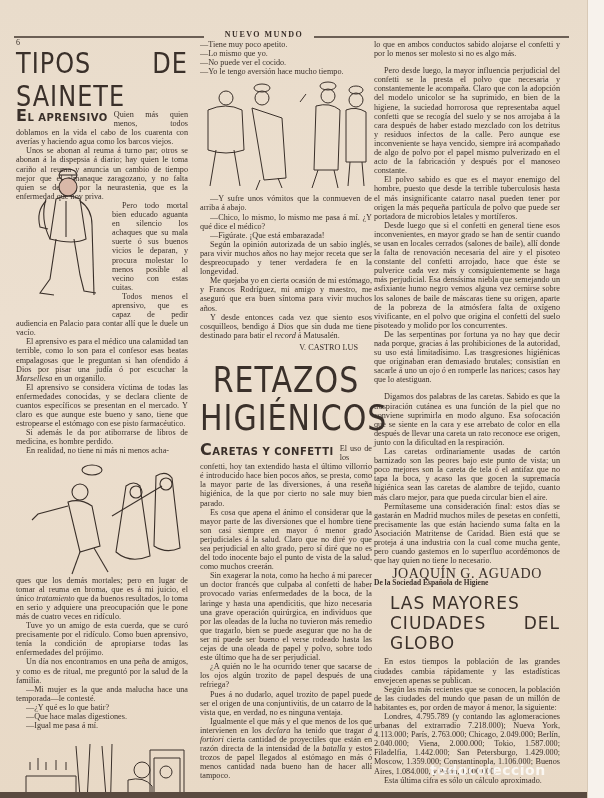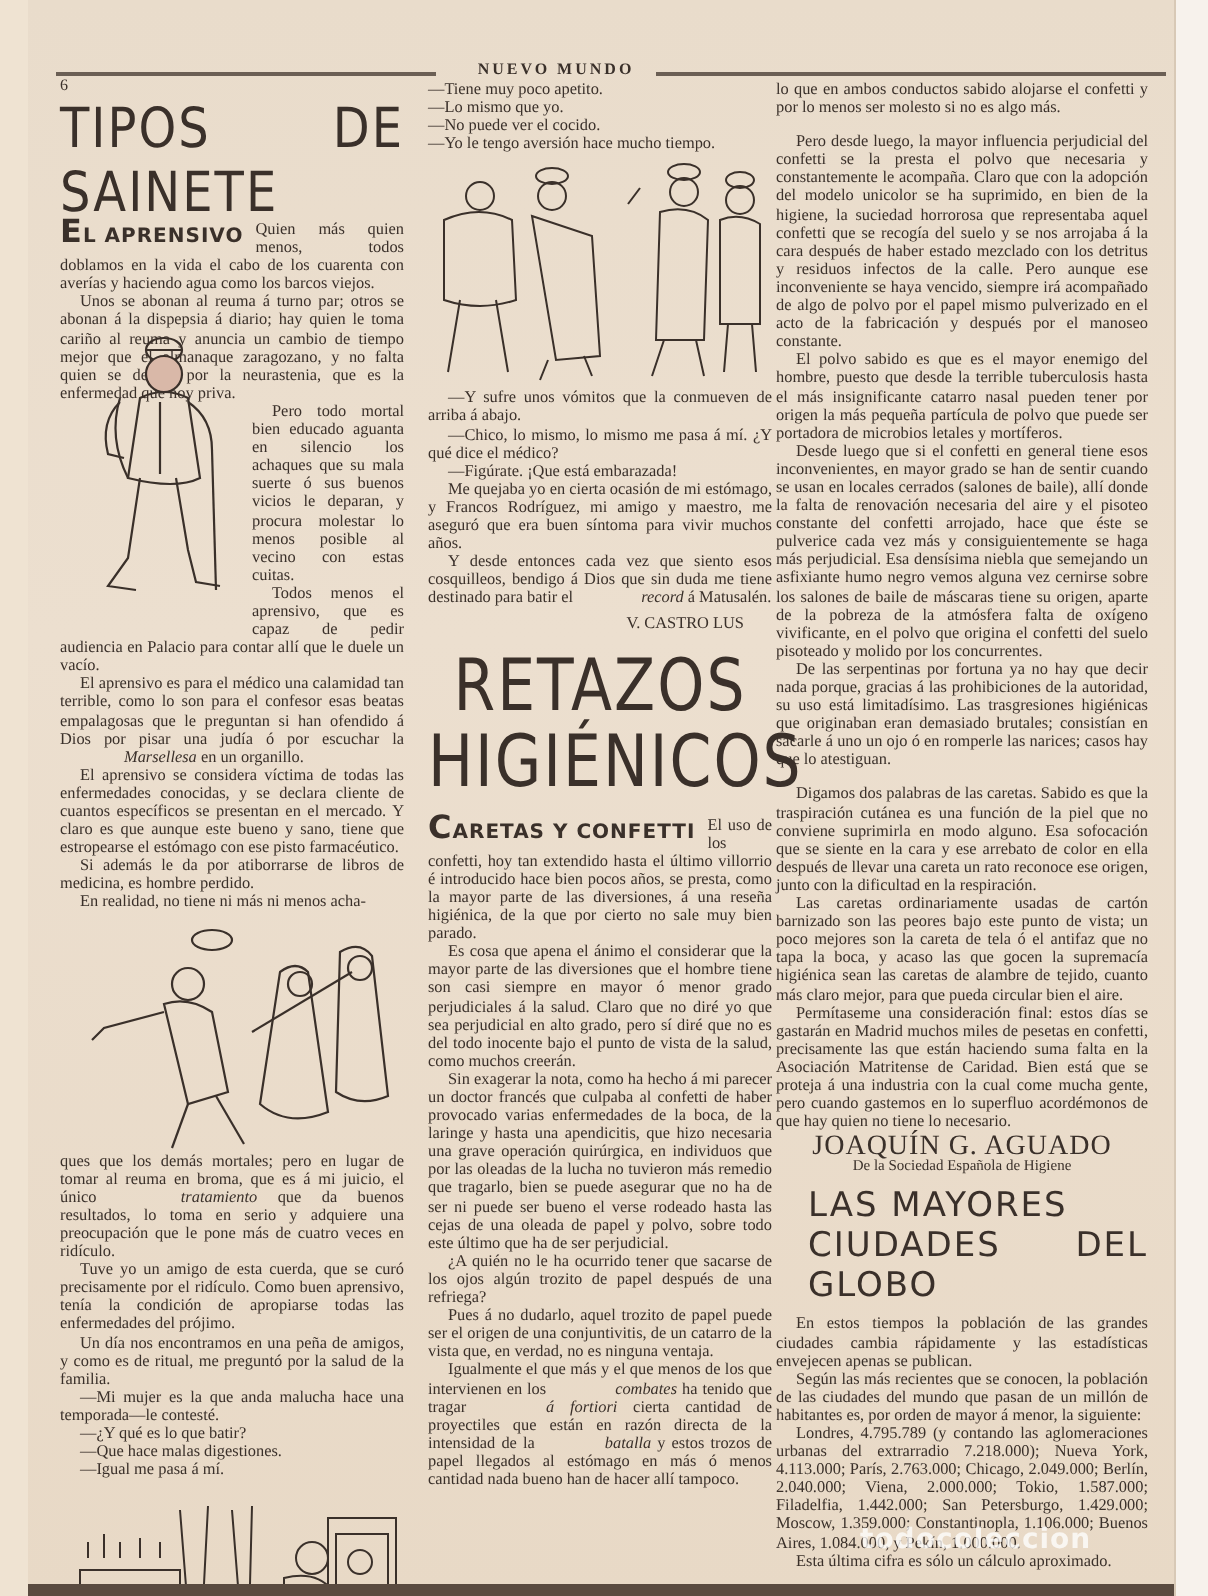--- a/index.html
+++ b/index.html
@@ -4,21 +4,21 @@
 <style>
   html, body { margin:0; padding:0; }
   body {
     width:604px; height:798px; overflow:hidden;
     background:#efe3d2;
     font-family:"Liberation Serif", serif;
     color:#3a302a;
     position:relative;
   }
   .page {
-    position:absolute; left:14px; top:0; width:590px; height:798px;
+    position:absolute; left:0; top:0; width:590px; height:798px;
     background:linear-gradient(180deg,#e9dccb 0%,#ecdfcf 40%,#e8d9c6 100%);
   }
   .edge {
     position:absolute; right:0; top:0; width:16px; height:798px;
     background:#f7f2ec;
     border-left:1px solid #d8c9b6;
   }
   .header {
     position:absolute; left:14px; top:30px; width:558px; height:14px;
   }
@@ -54,27 +54,27 @@
   }
   .lead .cap { font-size:16px; }
   .illus {
     border:0; position:relative;
   }
   .illus svg { display:block; }
   .floatleft { float:left; margin-right:4px; }
   .sign { text-align:right; margin-top:3px; }
   .sign2 { text-align:center; margin-top:4px; }
   .sign2 .name { font-size:14px; letter-spacing:0.5px; }
-  .sign2 .aff { font-size:7.5px; font-weight:normal; text-align:center; }
+  .sign2 .aff { font-size:7.5px; font-weight:bold; text-align:left; }
   .watermark {
     position:absolute; left:430px; top:762px; font-family:"DejaVu Sans", sans-serif;
     font-weight:bold; font-size:14px; color:rgba(255,255,255,0.75); letter-spacing:0.5px;
   }
   .bottom-rule { position:absolute; left:0; top:792px; width:590px; height:6px; background:#5a4b40; }
-  i { font-style:italic;margin-left:32px; }
+  i { font-style:italic; }
 </style>
 </head>
 <body>
 
 <div class="page">
 
   <div class="header">
     <div class="rule-l"></div>
     <div class="mast">NUEVO MUNDO</div>
     <div class="rule-r"></div>
@@ -176,37 +176,38 @@
           <ellipse cx="156" cy="14" rx="7" ry="4"></ellipse>
             <circle cx="156" cy="24" r="7"></circle>
             <path d="M146 34 q10 -4 20 2 l0 50 l-20 0 z"></path>
             <path d="M150 86 l-2 24 M162 86 l2 24"></path>
         </g>
       </svg>
     </div>
     <p>—Y sufre unos vómitos que la conmueven de arriba á abajo.</p>
     <p>—Chico, lo mismo, lo mismo me pasa á mí. ¿Y qué dice el médico?</p>
     <p>—Figúrate. ¡Que está embarazada!</p>
+    <p>Según la opinión autorizada de un sabio inglés, para vivir muchos años no hay mejor receta que ser despreocupado y tener verdadera fe en la longevidad.</p>
     <p>Me quejaba yo en cierta ocasión de mi estómago, y Francos Rodríguez, mi amigo y maestro, me aseguró que era buen síntoma para vivir muchos años.</p>
     <p><span>Y desde entonces cada vez que siento esos cosquilleos, bendigo á Dios que sin duda me tiene destinado para batir el </span><i>record</i><span> á Matusalén.</span></p>
     <div class="sign" style="padding-right:14px;">V. CASTRO LUS</div>
 
     <div style="margin:12px 0 10px;">
       <div class="title-big t2">RETAZOS</div>
       <div class="title-big t2" style="margin-top:6px;">HIGIÉNICOS</div>
     </div>
     <div class="lead">
       <span class="cap">C</span><span>ARETAS Y CONFETTI</span>
     </div>
     <p class="noind">El uso de los confetti, hoy tan extendido hasta el último villorrio é introducido hace bien pocos años, se presta, como la mayor parte de las diversiones, á una reseña higiénica, de la que por cierto no sale muy bien parado.</p>
     <p>Es cosa que apena el ánimo el considerar que la mayor parte de las diversiones que el hombre tiene son casi siempre en mayor ó menor grado perjudiciales á la salud. Claro que no diré yo que sea perjudicial en alto grado, pero sí diré que no es del todo inocente bajo el punto de vista de la salud, como muchos creerán.</p>
     <p>Sin exagerar la nota, como ha hecho á mi parecer un doctor francés que culpaba al confetti de haber provocado varias enfermedades de la boca, de la laringe y hasta una apendicitis, que hizo necesaria una grave operación quirúrgica, en individuos que por las oleadas de la lucha no tuvieron más remedio que tragarlo, bien se puede asegurar que no ha de ser ni puede ser bueno el verse rodeado hasta las cejas de una oleada de papel y polvo, sobre todo este último que ha de ser perjudicial.</p>
     <p>¿A quién no le ha ocurrido tener que sacarse de los ojos algún trozito de papel después de una refriega?</p>
     <p>Pues á no dudarlo, aquel trozito de papel puede ser el origen de una conjuntivitis, de un catarro de la vista que, en verdad, no es ninguna ventaja.</p>
-    <p><span>Igualmente el que más y el que menos de los que intervienen en los </span><i>combates</i><span> ha tenido que tragar </span><i>á fortiori</i><span> cierta cantidad de proyectiles que están en razón directa de la intensidad de la </span><i>batalla</i><span> y estos trozos de papel llegados al estómago en más ó menos cantidad nada bueno han de hacer allí tampoco.</span></p>
+    <p><span>Igualmente el que más y el que menos de los que intervienen en los </span><i>declara</i><span> ha tenido que tragar </span><i>á fortiori</i><span> cierta cantidad de proyectiles que están en razón directa de la intensidad de la </span><i>batalla</i><span> y estos trozos de papel llegados al estómago en más ó menos cantidad nada bueno han de hacer allí tampoco.</span></p>
 
   </div>
 
   <div class="col col3">
     <p class="noind">lo que en ambos conductos sabido alojarse el confetti y por lo menos ser molesto si no es algo más.</p>
     <p class="gap">Pero desde luego, la mayor influencia perjudicial del confetti se la presta el polvo que necesaria y constantemente le acompaña. Claro que con la adopción del modelo unicolor se ha suprimido, en bien de la higiene, la suciedad horrorosa que representaba aquel confetti que se recogía del suelo y se nos arrojaba á la cara después de haber estado mezclado con los detritus y residuos infectos de la calle. Pero aunque ese inconveniente se haya vencido, siempre irá acompañado de algo de polvo por el papel mismo pulverizado en el acto de la fabricación y después por el manoseo constante.</p>
     <p>El polvo sabido es que es el mayor enemigo del hombre, puesto que desde la terrible tuberculosis hasta el más insignificante catarro nasal pueden tener por origen la más pequeña partícula de polvo que puede ser portadora de microbios letales y mortíferos.</p>
     <p>Desde luego que si el confetti en general tiene esos inconvenientes, en mayor grado se han de sentir cuando se usan en locales cerrados (salones de baile), allí donde la falta de renovación necesaria del aire y el pisoteo constante del confetti arrojado, hace que éste se pulverice cada vez más y consiguientemente se haga más perjudicial. Esa densísima niebla que semejando un asfixiante humo negro vemos alguna vez cernirse sobre los salones de baile de máscaras tiene su origen, aparte de la pobreza de la atmósfera falta de oxígeno vivificante, en el polvo que origina el confetti del suelo pisoteado y molido por los concurrentes.</p>
     <p>De las serpentinas por fortuna ya no hay que decir nada porque, gracias á las prohibiciones de la autoridad, su uso está limitadísimo. Las trasgresiones higiénicas que originaban eran demasiado brutales; consistían en sacarle á uno un ojo ó en romperle las narices; casos hay que lo atestiguan.</p>
     <p class="gap">Digamos dos palabras de las caretas. Sabido es que la traspiración cutánea es una función de la piel que no conviene suprimirla en modo alguno. Esa sofocación que se siente en la cara y ese arrebato de color en ella después de llevar una careta un rato reconoce ese origen, junto con la dificultad en la respiración.</p>

